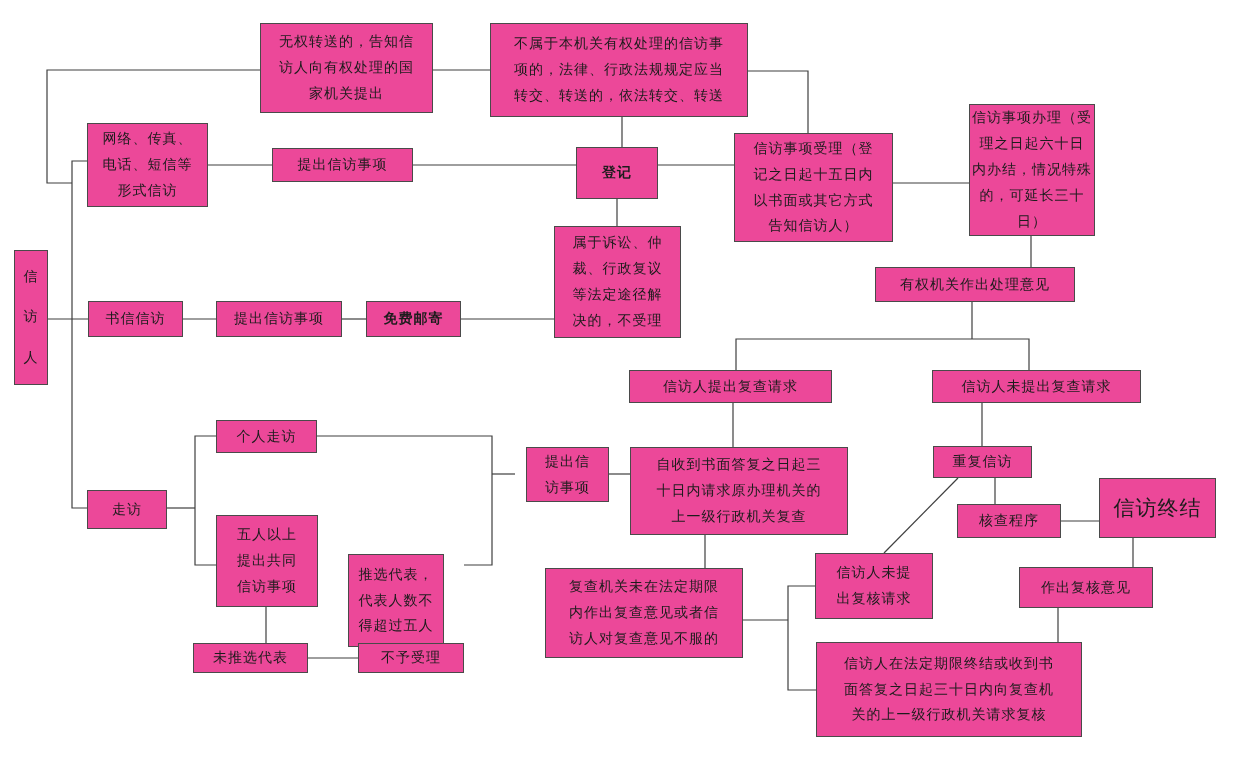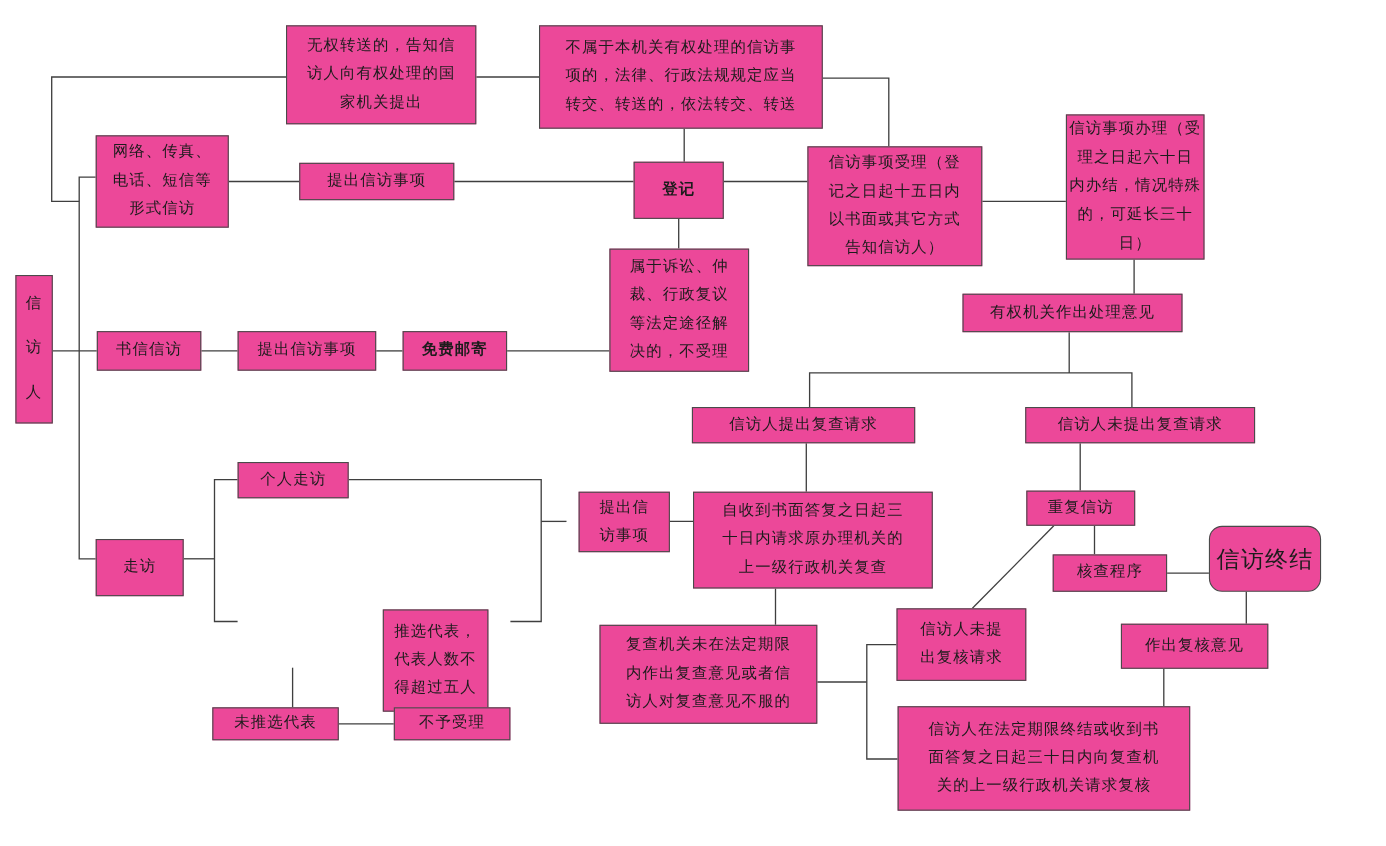--- a/index.html
+++ b/index.html
@@ -108,34 +108,37 @@
 决的，不受理</div>
     <div class="node" style="left: 88px; top: 301px; width: 95px; height: 36px; border-color: rgb(74, 74, 74); color: rgb(28, 28, 28);">书信信访</div>
     <div class="node" style="left: 216px; top: 301px; width: 126px; height: 36px; border-color: rgb(74, 74, 74); color: rgb(28, 28, 28);">提出信访事项</div>
     <div class="node" style="left: 366px; top: 301px; width: 95px; height: 36px; border-color: rgb(74, 74, 74); color: rgb(28, 28, 28); font-weight: bold;">免费邮寄</div>
     <div class="node" style="left: 875px; top: 267px; width: 200px; height: 35px; border-color: rgb(74, 74, 74); color: rgb(28, 28, 28);">有权机关作出处理意见</div>
     <div class="node" style="left: 629px; top: 370px; width: 203px; height: 33px; border-color: rgb(74, 74, 74); color: rgb(28, 28, 28);">信访人提出复查请求</div>
     <div class="node" style="left: 932px; top: 370px; width: 209px; height: 33px; border-color: rgb(74, 74, 74); color: rgb(28, 28, 28);">信访人未提出复查请求</div>
     <div class="node" style="left: 630px; top: 447px; width: 218px; height: 88px; border-color: rgb(74, 74, 74); color: rgb(28, 28, 28);">自收到书面答复之日起三
 十日内请求原办理机关的
 上一级行政机关复查</div>
-    <div class="node" style="left: 87px; top: 490px; width: 80px; height: 52px; border-color: rgb(74, 74, 74); color: rgb(28, 28, 28);">走访</div>
+    <div class="node" style="left: 87px; top: 490px; width: 80px; height: 39px; border-color: rgb(74, 74, 74); color: rgb(28, 28, 28);">走访</div>
     <div class="node" style="left: 216px; top: 420px; width: 101px; height: 33px; border-color: rgb(74, 74, 74); color: rgb(28, 28, 28);">个人走访</div>
+    <div class="node" style="left: 216px; top: 515px; width: 102px; height: 92px; border-color: rgb(74, 74, 74); color: rgb(28, 28, 28);">五人以上
+提出共同
+信访事项</div>
     <div class="node" style="left: 348px; top: 514px; width: 96px; height: 93px; border-color: rgb(74, 74, 74); color: rgb(28, 28, 28); margin-top: 40px;">推选代表，
 代表人数不
 得超过五人</div>
     <div class="node" style="left: 193px; top: 643px; width: 115px; height: 30px; border-color: rgb(74, 74, 74); color: rgb(28, 28, 28);">未推选代表</div>
     <div class="node" style="left: 358px; top: 643px; width: 106px; height: 30px; border-color: rgb(74, 74, 74); color: rgb(28, 28, 28);">不予受理</div>
     <div class="node" style="left: 526px; top: 447px; width: 83px; height: 55px; border-color: rgb(74, 74, 74); color: rgb(28, 28, 28);">提出信
 访事项</div>
     <div class="node" style="left: 545px; top: 568px; width: 198px; height: 90px; border-color: rgb(74, 74, 74); color: rgb(28, 28, 28);">复查机关未在法定期限
 内作出复查意见或者信
 访人对复查意见不服的</div>
     <div class="node" style="left: 933px; top: 446px; width: 99px; height: 32px; border-color: rgb(74, 74, 74); color: rgb(28, 28, 28);">重复信访</div>
     <div class="node" style="left: 957px; top: 504px; width: 104px; height: 34px; border-color: rgb(74, 74, 74); color: rgb(28, 28, 28);">核查程序</div>
-    <div class="node" style="left: 1099px; top: 478px; width: 102px; height: 60px; font-size: 21px; border-color: rgb(74, 74, 74); color: rgb(28, 28, 28); border-radius: 12px;">信访终结</div>
+    <div class="node" style="left: 1099px; top: 478px; width: 117px; height: 60px; font-size: 21px; border-color: rgb(74, 74, 74); color: rgb(28, 28, 28);">信访终结</div>
     <div class="node" style="left: 1019px; top: 567px; width: 134px; height: 41px; border-color: rgb(74, 74, 74); color: rgb(28, 28, 28); text-align: center;">作出复核意见</div>
     <div class="node" style="left: 816px; top: 642px; width: 266px; height: 95px; border-color: rgb(74, 74, 74); color: rgb(28, 28, 28);">信访人在法定期限终结或收到书
 面答复之日起三十日内向复查机
 关的上一级行政机关请求复核</div>
     <div class="node" style="left: 815px; top: 553px; width: 118px; height: 66px; border-color: rgb(74, 74, 74); color: rgb(28, 28, 28);">信访人未提
 出复核请求</div>
   </div>
 
 </body></html>

